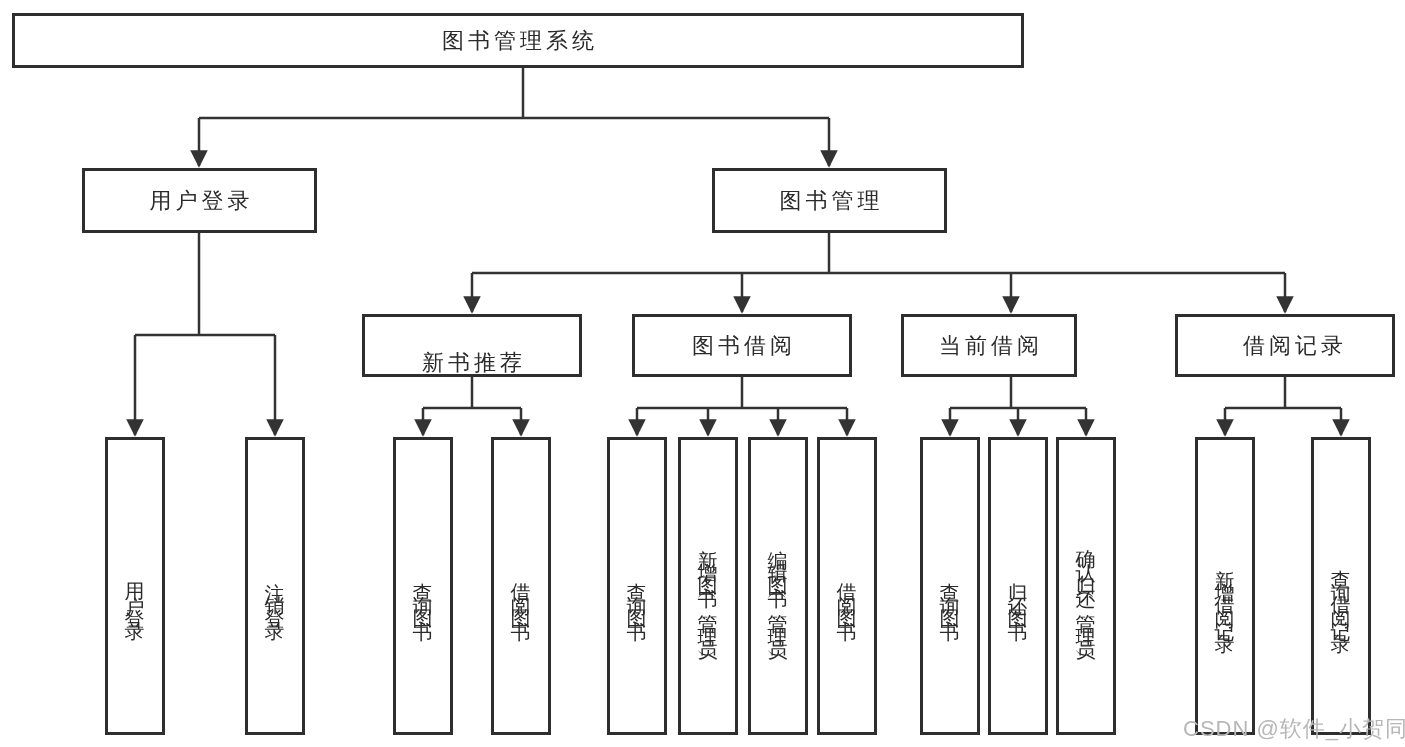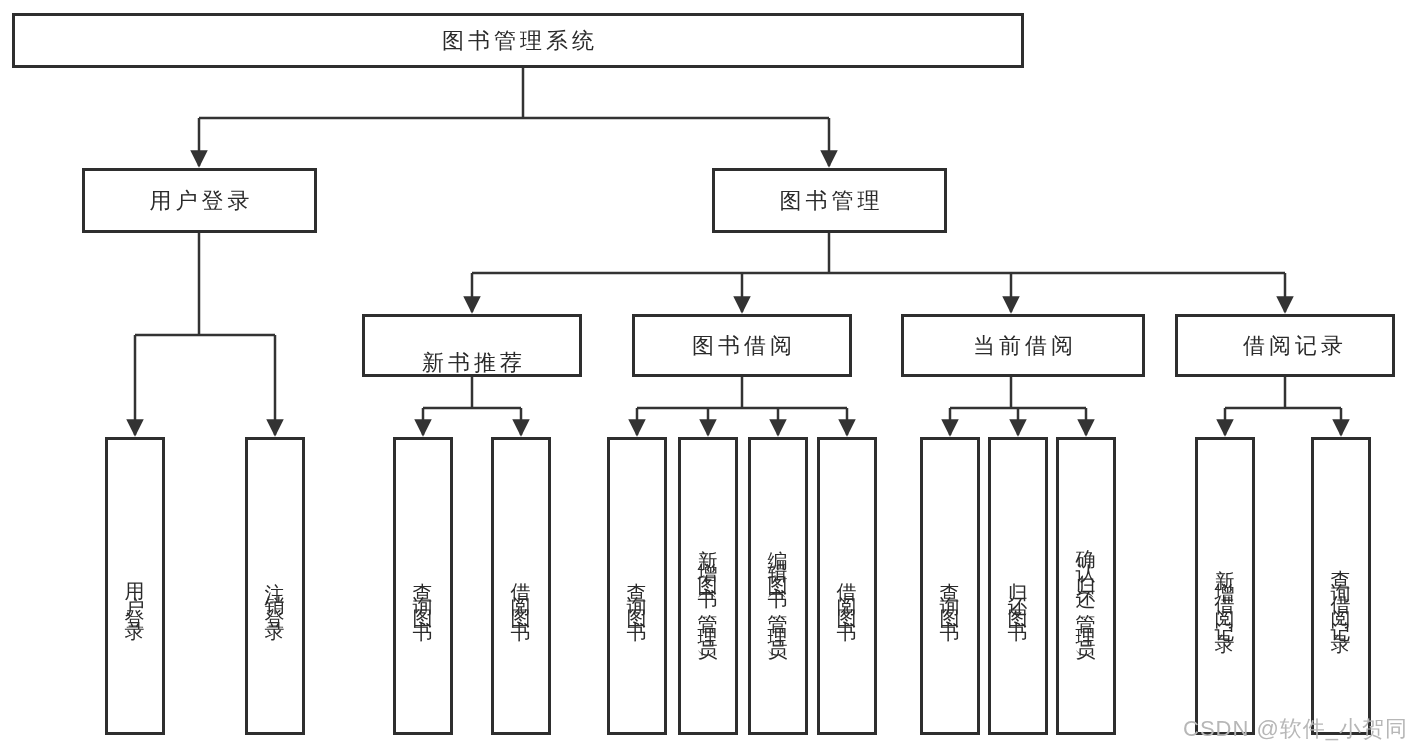--- a/index.html
+++ b/index.html
@@ -37,21 +37,21 @@
     line-height:1;
     white-space:nowrap;
     padding-top:13px; 
   }
   
   .n-root            { left:12px;   top:13px;  width:1012px; height:55px; }
   .n-user-login      { left:82px;   top:168px; width:235px;  height:65px; }
   .n-book-mgmt       { left:712px;  top:168px; width:235px;  height:65px; }
   .n-new-book-rec    { left:362px;  top:314px; width:220px;  height:63px;align-items:flex-end; }
   .n-book-borrow     { left:632px;  top:314px; width:220px;  height:63px; }
-  .n-current-borrow  { left:901px;  top:314px; width:244px;  height:63px; }
+  .n-current-borrow  { left:901px;  top:314px; width:176px;  height:63px; }
   .n-borrow-records  { left:1175px; top:314px; width:220px;  height:63px;padding-left:16px; }
   .leaf              { top:437px; width:60px; height:298px; }
   .n-leaf-user-login { left:105px;  }
   .n-leaf-logout     { left:245px;  }
   .n-leaf-nbr-query  { left:393px;  }
   .n-leaf-nbr-borrow { left:491px;  }
   .n-leaf-bb-query   { left:607px;  }
   .n-leaf-bb-add     { left:678px;  }
   .n-leaf-bb-edit    { left:748px;  }
   .n-leaf-bb-borrow  { left:817px;  }

